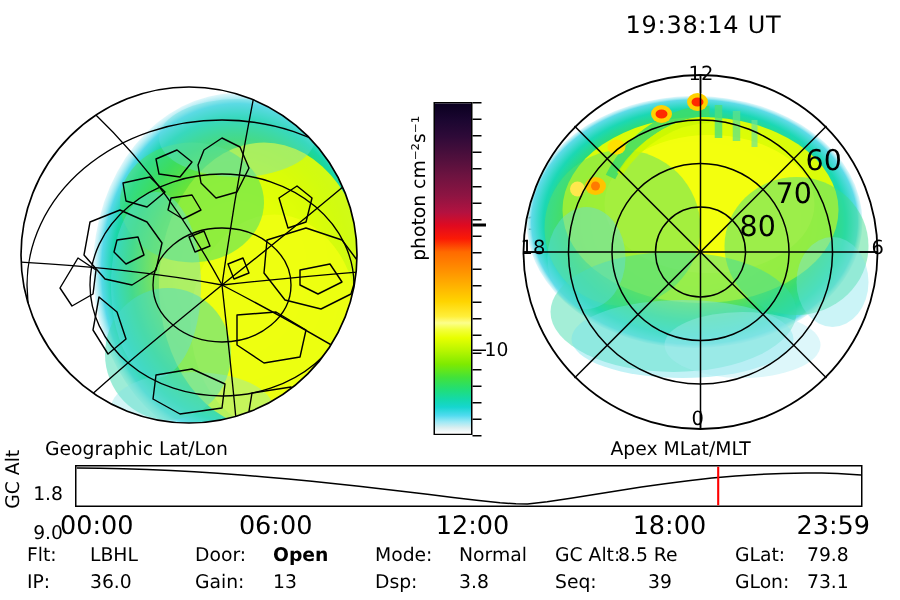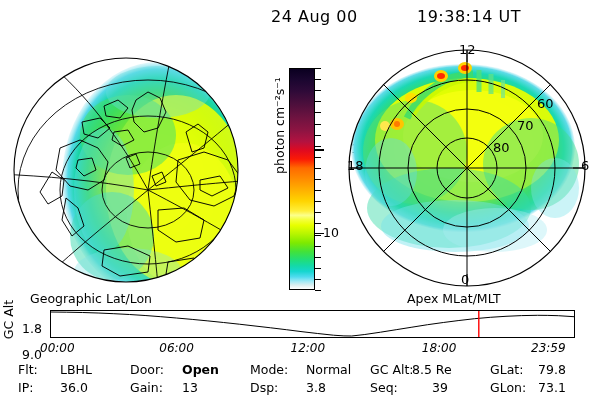--- a/index.html
+++ b/index.html
@@ -26,40 +26,39 @@
   #cbar-grad{position:absolute;left:0;top:0;right:0;bottom:0;}
   #cbar-label{position:absolute;left:-44px;top:78px;width:130px;
      transform:rotate(-90deg);transform-origin:center center;
      font-size:12.5px;text-align:center;white-space:nowrap;}
   .cbtick{position:absolute;left:57px;width:6px;height:1px;background:#000;}
   .cbtlabel{position:absolute;left:65px;font-size:12.5px;white-space:nowrap;}
   
   #polar-panel{left:345px;top:40px;width:250px;height:255px;}
   #polar-title{left:407px;top:291px;font-size:12.5px;white-space:nowrap;}
   .mlt-label{position:absolute;font-size:13px;white-space:nowrap;}
-  .mlat-label{position:absolute;font-size:13px;white-space:nowrap;}
+  .mlat-label{position:absolute;font-size:19px;white-space:nowrap;}
   
   #strip-wrap{left:0;top:300px;width:600px;height:60px;}
   #strip-box{position:absolute;left:50px;top:10px;width:525px;height:28px;
              border:1px solid #000;box-sizing:border-box;}
   #gcalt-rot{position:absolute;left:-22px;top:12px;width:60px;
      transform:rotate(-90deg);transform-origin:center center;
      font-size:12.5px;text-align:center;white-space:nowrap;}
   .ytick-label{position:absolute;font-size:12.5px;white-space:nowrap;text-align:right;width:34px;}
-  .xtick-label{position:absolute;font-size:12px;white-space:nowrap;top:41px;font-style:italic;}
+  .xtick-label{position:absolute;font-size:17px;white-space:nowrap;top:41px;}
   
   #status{left:0;top:362px;width:600px;height:38px;}
   .srow{position:absolute;left:0;width:600px;height:18px;padding-left:28px;}
   .scell{position:absolute;font-size:12.5px;white-space:nowrap;}
 </style>
 </head>
 <body>
 
 <div class="abs" id="header">
-  <div class="h" id="date-text">24 Aug 00</div>
   <div class="h" id="time-text">19:38:14 UT</div>
 </div>
 
 <div class="abs" id="geo-panel">
   <svg id="geo-svg" width="245" height="255" viewBox="0 0 245 255">
     <defs>
       <clipPath id="globeClip">
           <circle cx="118" cy="130" r="112"></circle>
         </clipPath>
       <clipPath id="auroraClip">

